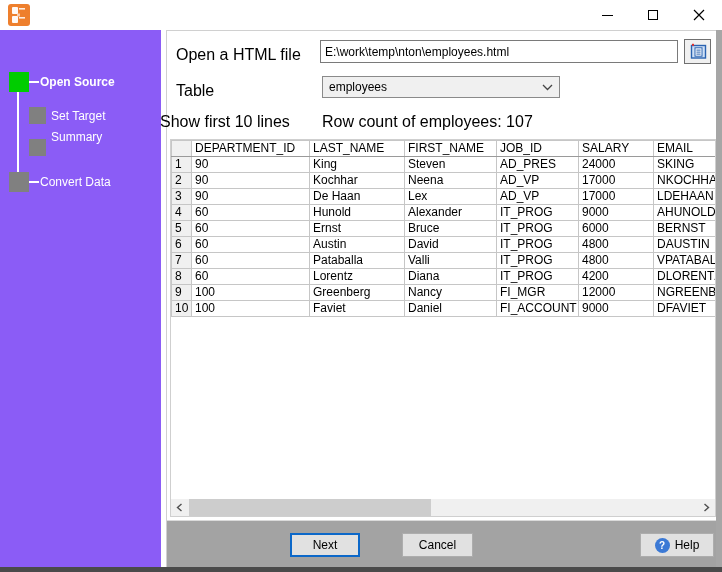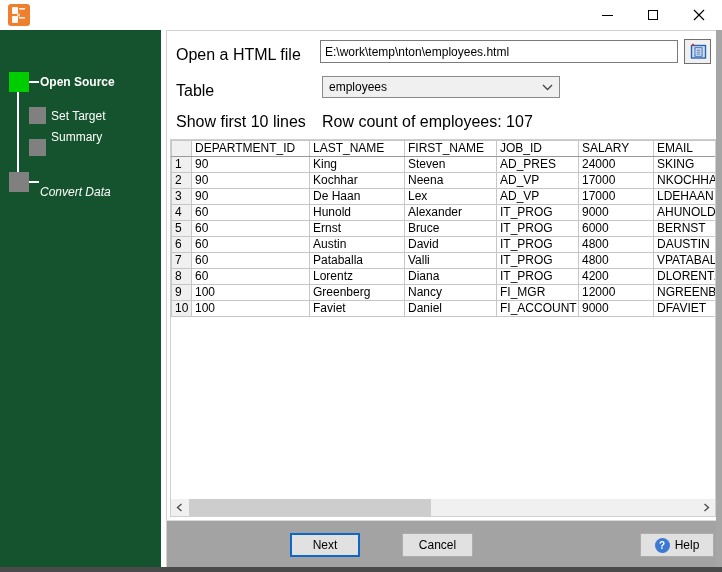--- a/index.html
+++ b/index.html
@@ -9,21 +9,21 @@
     overflow:hidden; font-size:12px; color:#000;
   }
   
   .titlebar { position:absolute; left:0; top:0; width:722px; height:30px; background:#ffffff; }
   .app-icon { position:absolute; left:8px; top:4px; width:22px; height:22px; }
   .win-controls { position:absolute; right:0; top:0; height:30px; display:flex; }
   .win-btn { width:46px; height:30px; display:flex; align-items:center; justify-content:center; }
   .glyph-min { width:11px; height:1px; background:#000; display:block; }
   .glyph-max { width:10px; height:10px; border:1px solid #000; display:block; }
   
-  .sidebar { position:absolute; left:0; top:30px; width:161px; height:537px; background:#14532d; }
+  .sidebar { position:absolute; left:0; top:30px; width:161px; height:537px; background:#8b5cf6; }
   .right-strip { position:absolute; left:716px; top:30px; width:6px; height:537px; background:#a6a6a6; }
   .bottom-strip { position:absolute; left:0; top:567px; width:722px; height:5px; background:#4a4a4a; }
   .main { position:absolute; left:166px; top:30px; width:550px; height:537px; background:#ffffff; border-left:1px solid #d0d0d0; border-top:1px solid #d0d0d0; }
   
   .tree-line-v { position:absolute; left:17px; top:60px; width:2px; height:84px; background:#ffffff; }
   .tree-stub { position:absolute; width:10px; height:2px; background:#ffffff; }
   .step-square { position:absolute; }
   .sq-active { width:20px; height:20px; background:#00cd00; }
   .sq-pending-lg { width:20px; height:20px; background:#808080; }
   .sq-pending { width:17px; height:17px; background:#808080; }
@@ -116,21 +116,21 @@
     <div class="step-square sq-active" style="left:9px; top:42px;"></div>
     <div class="step-label active" style="left:40px; top:45px;">Open Source</div>
 
     <div class="step-square sq-pending" style="left:29px; top:77px;"></div>
     <div class="step-label" style="left:51px; top:79px;">Set Target</div>
 
     <div class="step-square sq-pending" style="left:29px; top:109px;"></div>
     <div class="step-label" style="left:51px; top:100px;">Summary</div>
 
     <div class="step-square sq-pending-lg" style="left:9px; top:142px;"></div>
-    <div class="step-label" style="left:40px; top:155px;font-style:italic;">Convert Data</div>
+    <div class="step-label" style="left:40px; top:145px;">Convert Data</div>
   </div>
 
   <div class="main"></div>
 
   <div class="lbl" style="left:176px; top:46px;">Open a HTML file</div>
   <input class="file-input" type="text" value="E:\work\temp\nton\employees.html" style="">
   <div class="browse-btn">
     <svg width="18" height="17" viewBox="0 0 18 17">
       <rect x="2.5" y="2.5" width="14" height="12.5" fill="#cfe0f6" stroke="#2a62b0" stroke-width="1.4"></rect>
       <rect x="6" y="4.8" width="7" height="8.4" fill="#ffffff" stroke="#2a62b0" stroke-width="1"></rect>
@@ -142,21 +142,21 @@
   </div>
 
   <div class="lbl" style="left:176px; top:82px;text-align:center;">Table</div>
   <div class="combo">
     <span>employees</span>
     <svg width="11" height="7" viewBox="0 0 11 7">
       <polyline points="1,1 5.5,5.5 10,1" fill="none" stroke="#444" stroke-width="1.3"></polyline>
     </svg>
   </div>
 
-  <div class="lbl" style="left:176px; top:113px;text-align:center;">Show first 10 lines</div>
+  <div class="lbl" style="left:160px; top:113px;text-align:center;">Show first 10 lines</div>
   <div class="lbl" style="left:322px; top:113px;">Row count of employees: 107</div>
 
   <div class="grid-wrap">
     <table class="grid">
       <colgroup>
         <col class="c0">
           <col class="c1">
           <col class="c2">
           <col class="c3">
         <col class="c4">

